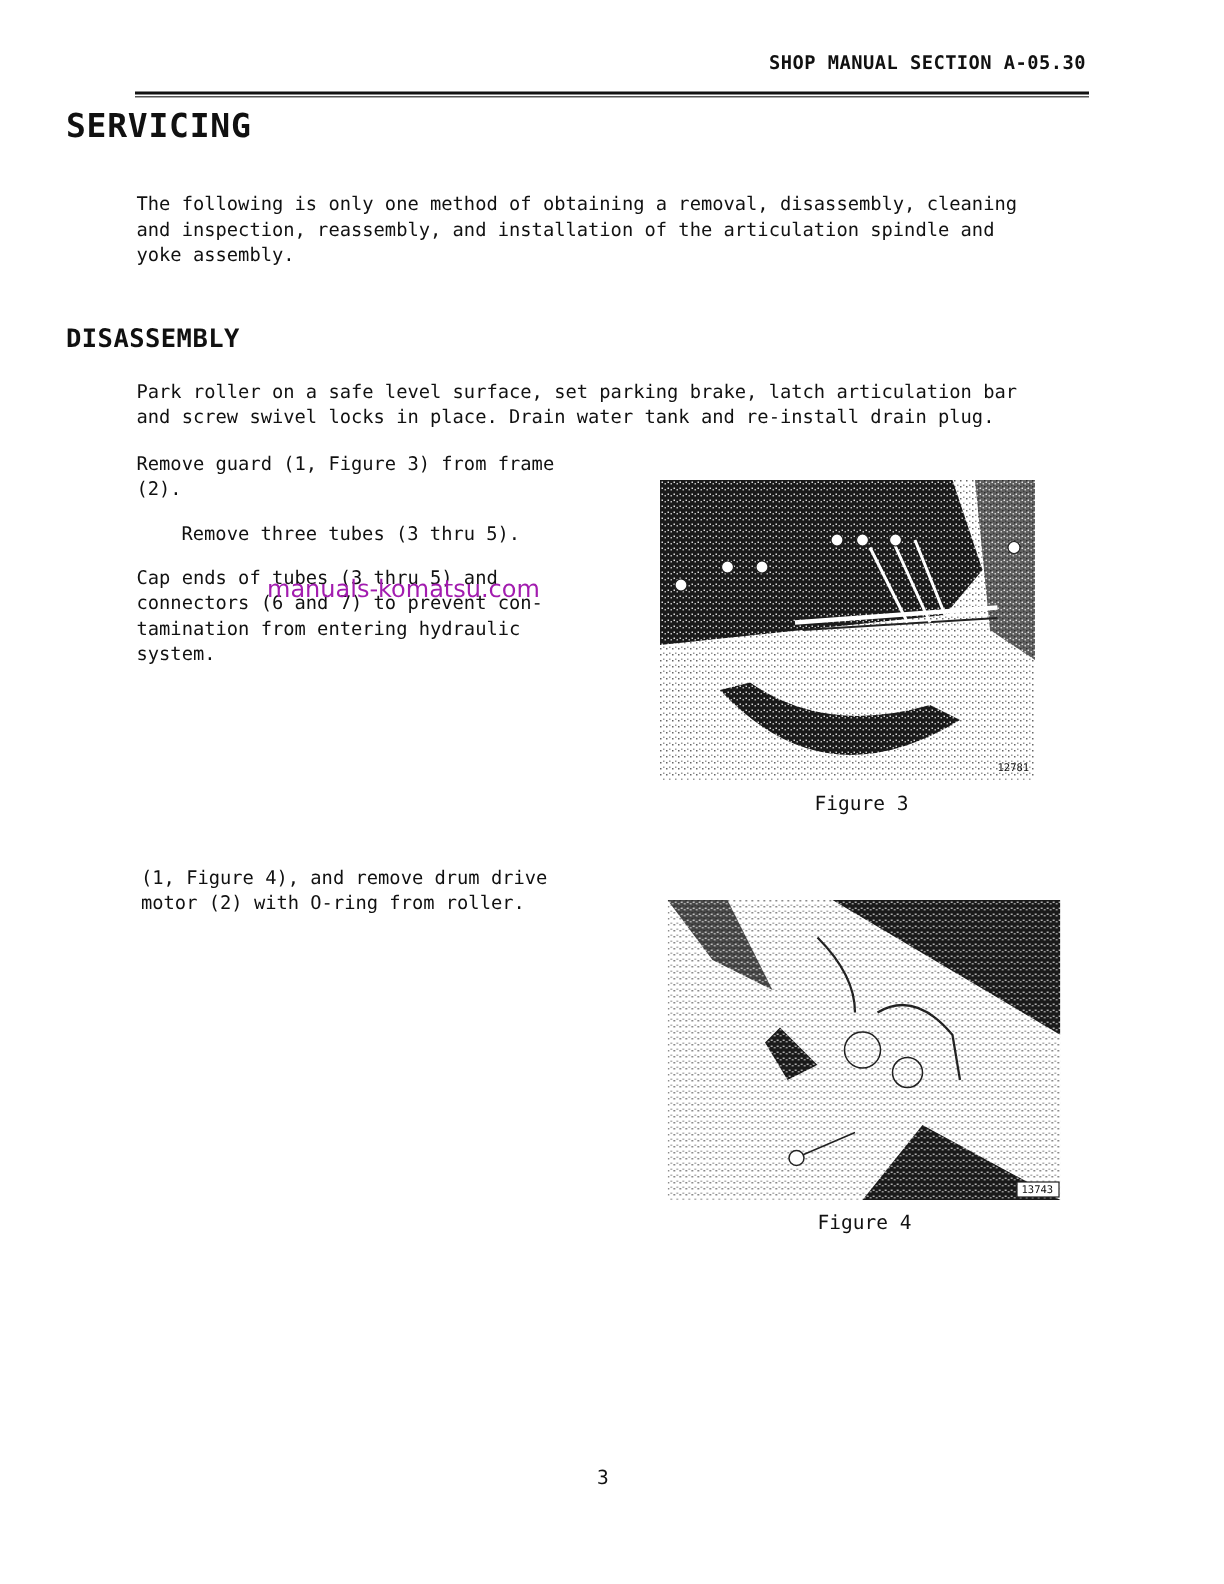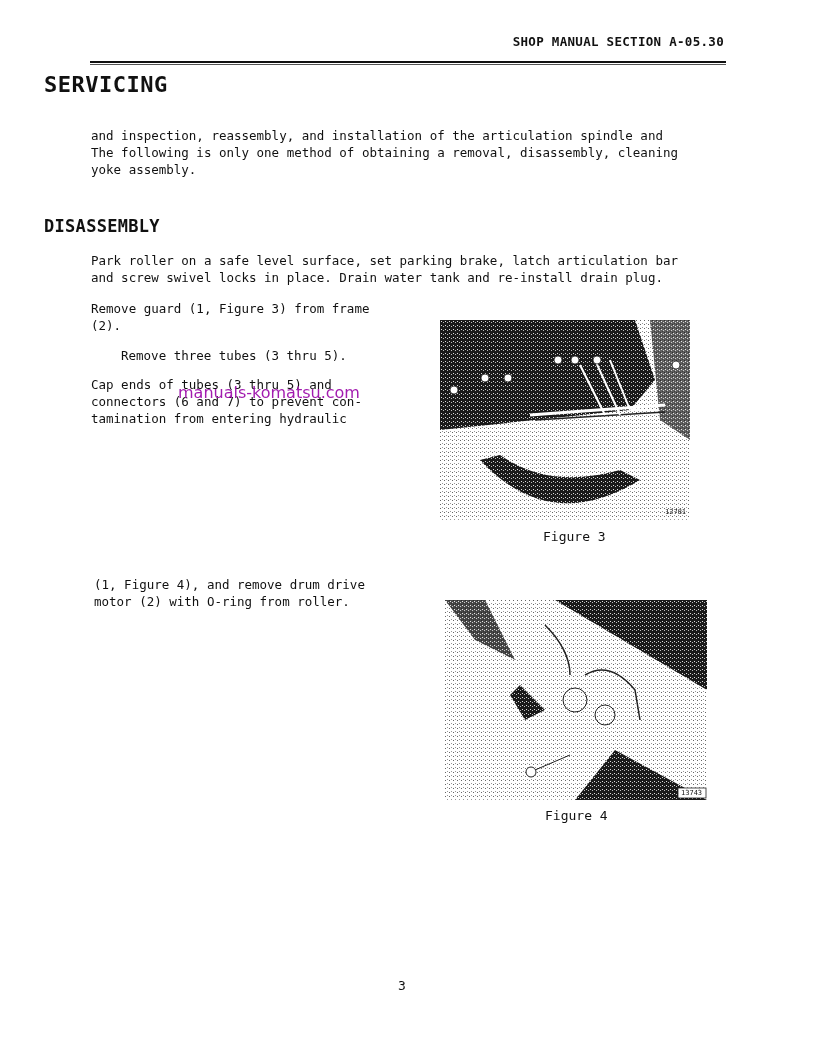--- a/index.html
+++ b/index.html
@@ -19,31 +19,31 @@
 </style>
 </head>
 <body>
 
 <div class="hdr">SHOP MANUAL SECTION A-05.30</div>
 <div class="rule"></div>
 <div class="rule2"></div>
 
 <div class="title t1">SERVICING</div>
 
-<div class="p" style="left:91px;top:127px;"><div>and inspection, reassembly, and installation of the articulation spindle and</div><div>The following is only one method of obtaining a removal, disassembly, cleaning</div><div>yoke assembly.</div></div>
+<div class="p" style="left:91px;top:127px;"><div>The following is only one method of obtaining a removal, disassembly, cleaning</div><div>and inspection, reassembly, and installation of the articulation spindle and</div><div>yoke assembly.</div></div>
 
 <div class="title t2">DISASSEMBLY</div>
 
 <div class="p" style="left:91px;top:252px;"><div>Park roller on a safe level surface, set parking brake, latch articulation bar</div><div>and screw swivel locks in place. Drain water tank and re-install drain plug.</div></div>
 
 <div class="p" style="left:91px;top:300px;"><div>Remove guard (1, Figure 3) from frame</div><div>(2).</div></div>
 
 <div class="p" style="left:91px;top:347px;padding-left:30px;"><div>Remove three tubes (3 thru 5).</div></div>
 
-<div class="p" style="left:91px;top:376px;"><div>Cap ends of tubes (3 thru 5) and</div><div>connectors (6 and 7) to prevent con-</div><div>tamination from entering hydraulic</div></div>
+<div class="p" style="left:91px;top:376px;"><div>Cap ends of tubes (3 thru 5) and</div><div>connectors (6 and 7) to prevent con-</div><div>tamination from entering hydraulic</div><div>system.</div></div>
 
 <div class="wm">manuals-komatsu.com</div>
 
 <div class="fig" style="left:440px;top:320px;width:250px;height:200px;">
   <svg width="250" height="200" viewBox="0 0 250 200">
     <defs>
       <pattern id="dk" width="4" height="4" patternUnits="userSpaceOnUse">
           <rect width="4" height="4" fill="#1a1a1a"></rect>
           <rect x="1" y="1" width="1" height="1" fill="#ddd"></rect>
           <rect x="3" y="2" width="1" height="1" fill="#bbb"></rect>

